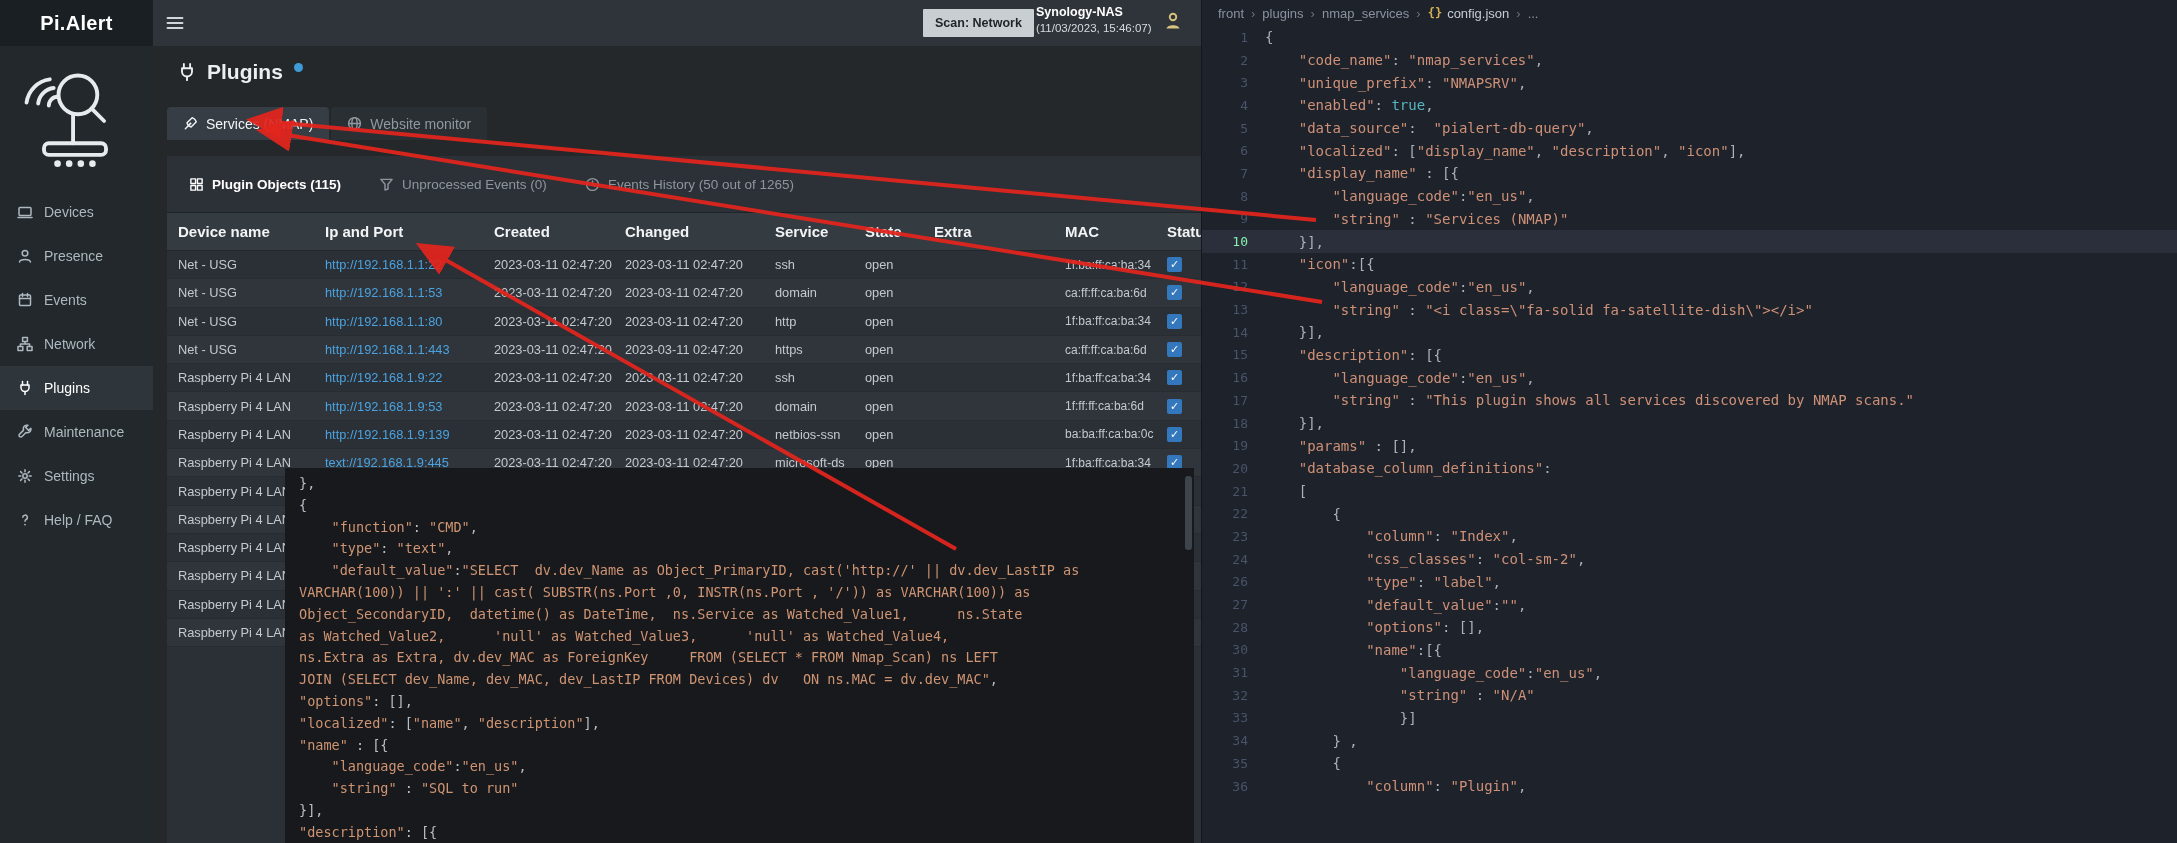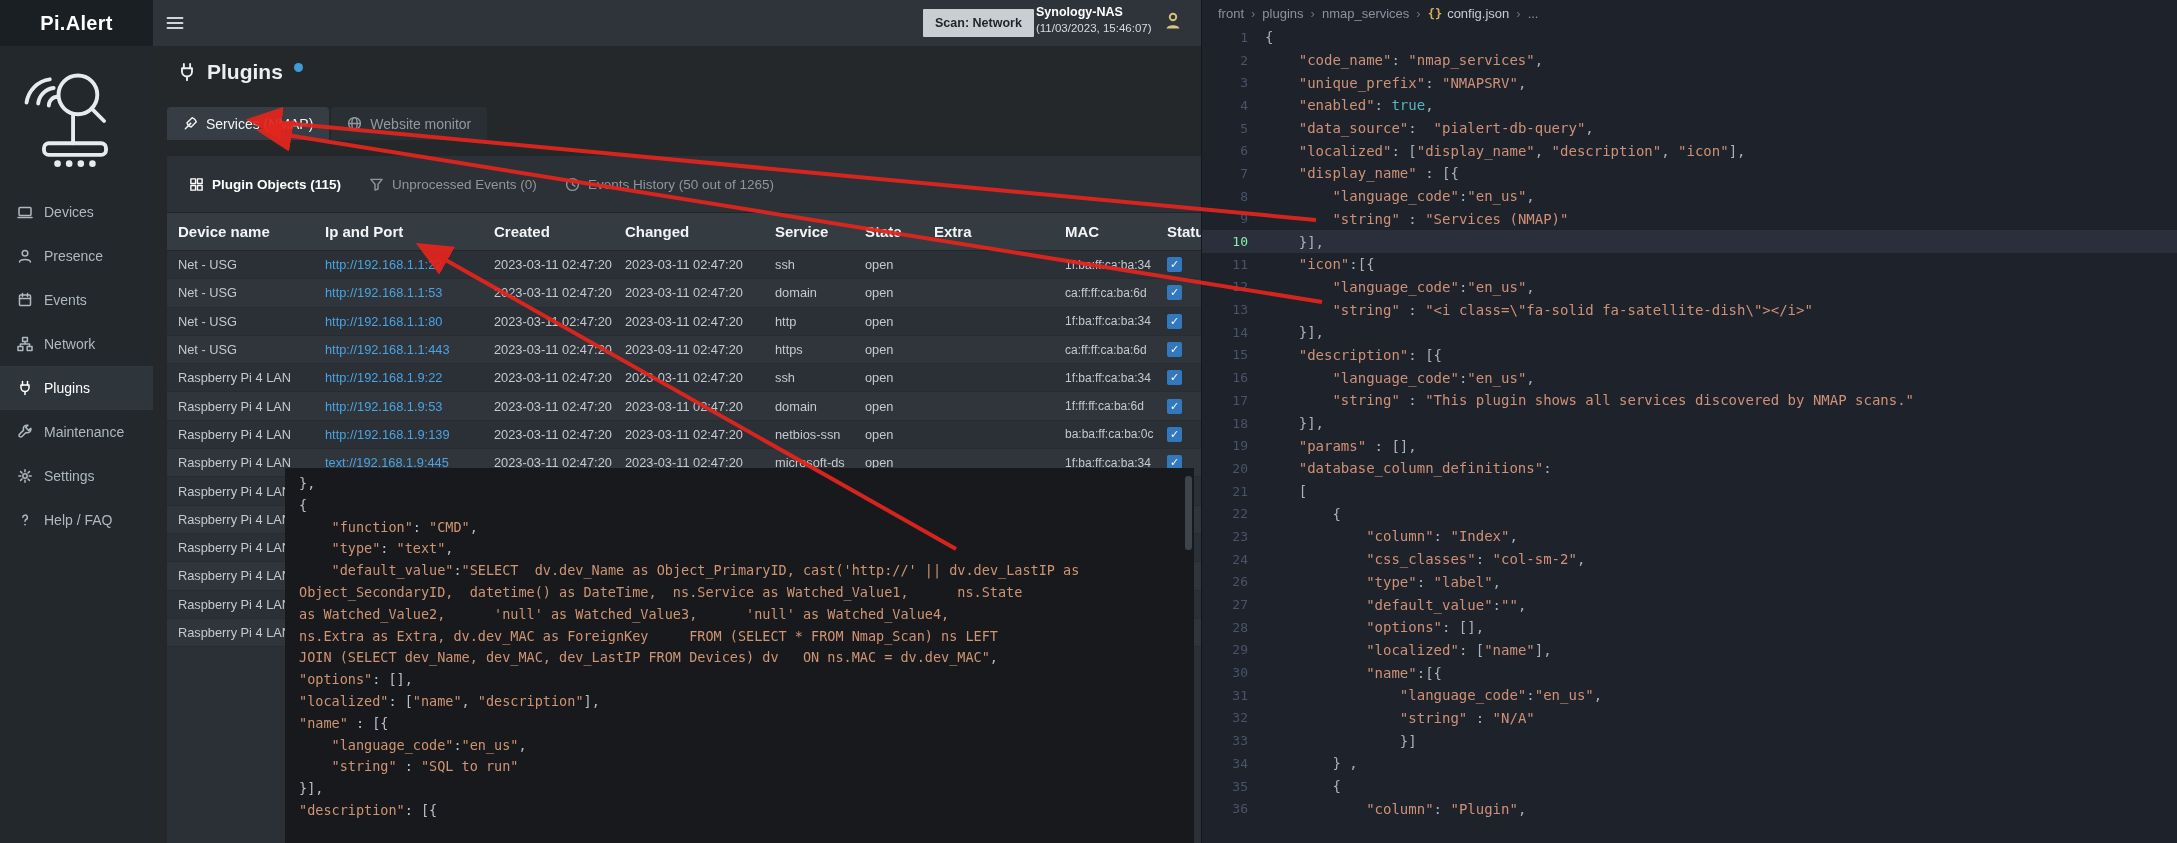--- a/index.html
+++ b/index.html
@@ -29,21 +29,21 @@
   
   .content{position:absolute;left:153px;top:46px;width:1048px;height:797px;background:#24282b;}
   .page-title{position:absolute;left:24px;top:14px;display:flex;align-items:center;gap:10px;
         color:#eceff1;font-size:21px;font-weight:bold;}
   .title-badge{width:9px;height:9px;border-radius:50%;background:#3f9bd8;align-self:flex-start;margin:3px 0 0 1px;}
   .plugin-tabs{position:absolute;left:14px;top:61px;display:flex;gap:2px;}
   .ptab{height:33px;display:flex;align-items:center;gap:8px;padding:0 16px;font-size:14px;color:#9199a0;
         background:#2a2f34;border-radius:4px 4px 0 0;cursor:pointer;}
   .ptab.active{background:#363d44;color:#f2f4f5;}
   .card{position:absolute;left:14px;top:110px;width:1034px;height:687px;background:#2b3036;}
-  .inner-tabs{height:57px;display:flex;align-items:center;gap:28px;padding-left:22px;
+  .inner-tabs{height:57px;display:flex;align-items:center;gap:38px;padding-left:22px;
         border-bottom:1px solid #1f2428;background:#2c3137;box-sizing:border-box;text-align:center;}
   .itab{display:flex;align-items:center;gap:8px;font-size:13.5px;color:#8e969d;cursor:pointer;white-space:nowrap;}
   .itab.active{color:#ffffff;font-weight:bold;}
 
   
   .obj-table{width:1034px;border-collapse:collapse;table-layout:fixed;}
   .obj-table th{height:37px;text-align:left;font-size:15px;color:#f2f4f6;background:#343b41;
         padding:0 0 0 11px;border-bottom:1px solid #23272b;white-space:nowrap;overflow:hidden;font-weight:bold;}
   .obj-table td{height:27.3px;font-size:12.8px;color:#c3c9ce;padding:0 0 0 11px;border-bottom:1px solid #272c31;
         white-space:nowrap;overflow:hidden;}
@@ -58,21 +58,21 @@
         z-index:20;padding:5px 0 0 14px;box-sizing:border-box;overflow:hidden;}
   .ov-line{font-family:"DejaVu Sans Mono",monospace;font-size:13.5px;line-height:21.8px;white-space:pre;color:#b9bfc7;}
   .ov-scroll{position:absolute;right:2px;top:8px;width:7px;height:74px;background:#3e444c;border-radius:3px;cursor:pointer;}
   .tok-str{color:#cf9472;}
   .tok-kw{color:#56b6c2;}
 
   
   .editor{position:absolute;left:1201px;top:0;width:976px;height:843px;background:#1e222a;
         border-left:1px solid #14171d;box-sizing:border-box;}
   .breadcrumb{height:26px;display:flex;align-items:center;gap:7px;padding-left:16px;font-size:13px;color:#8a92a0;}
-  .crumb{display:flex;align-items:flex-end;gap:5px;cursor:pointer;}
+  .crumb{display:flex;align-items:center;gap:5px;cursor:pointer;}
   .crumb.file{color:#c6ccd6;}
   .crumb-sep{color:#6a7280;}
   .json-ic{color:#d8b054;font-family:"DejaVu Sans Mono",monospace;font-size:12px;font-weight:bold;}
   .code{position:absolute;left:0;top:26px;right:0;bottom:0;overflow:hidden;}
   .code-line{display:flex;height:22.7px;align-items:center;}
   .code-line.current{background:rgba(130,150,190,.12);}
   .ln{width:46px;text-align:right;padding-right:17px;flex:none;color:#49546a;
         font-family:"DejaVu Sans Mono",monospace;font-size:13px;}
   .code-line.current .ln{color:#86efac;}
   .lc{font-family:"DejaVu Sans Mono",monospace;font-size:14px;white-space:pre;color:#a9b1bd;}
@@ -452,20 +452,21 @@
     </div>
   </div>
 
   <div class="overlay-panel">
     <div id="overlay-code">
         <div class="ov-line">},</div>
         <div class="ov-line">{</div>
         <div class="ov-line">    <span class="tok-str">"function"</span>: <span class="tok-str">"CMD"</span>,</div>
         <div class="ov-line">    <span class="tok-str">"type"</span>: <span class="tok-str">"text"</span>,</div>
         <div class="ov-line">    <span class="tok-str">"default_value"</span>:<span class="tok-str">"SELECT  dv.dev_Name as Object_PrimaryID, cast('http://' || dv.dev_LastIP as</span></div>
+        <div class="ov-line"><span class="tok-str">VARCHAR(100)) || ':' || cast( SUBSTR(ns.Port ,0, INSTR(ns.Port , '/')) as VARCHAR(100)) as</span></div>
         <div class="ov-line"><span class="tok-str">Object_SecondaryID,  datetime() as DateTime,  ns.Service as Watched_Value1,      ns.State</span></div>
         <div class="ov-line"><span class="tok-str">as Watched_Value2,      'null' as Watched_Value3,      'null' as Watched_Value4,</span></div>
         <div class="ov-line"><span class="tok-str">ns.Extra as Extra, dv.dev_MAC as ForeignKey     FROM (SELECT * FROM Nmap_Scan) ns LEFT</span></div>
         <div class="ov-line"><span class="tok-str">JOIN (SELECT dev_Name, dev_MAC, dev_LastIP FROM Devices) dv   ON ns.MAC = dv.dev_MAC"</span>,</div>
         <div class="ov-line"><span class="tok-str">"options"</span>: [],</div>
         <div class="ov-line"><span class="tok-str">"localized"</span>: [<span class="tok-str">"name"</span>, <span class="tok-str">"description"</span>],</div>
         <div class="ov-line"><span class="tok-str">"name"</span> : [{</div>
         <div class="ov-line">    <span class="tok-str">"language_code"</span>:<span class="tok-str">"en_us"</span>,</div>
         <div class="ov-line">    <span class="tok-str">"string"</span> : <span class="tok-str">"SQL to run"</span></div>
         <div class="ov-line">}],</div>
@@ -600,24 +601,20 @@
         </div>
         <div class="code-line">
           <span class="ln">27</span>
           <span class="lc">            <span class="tok-str">"default_value"</span>:<span class="tok-str">""</span>,</span>
         </div>
         <div class="code-line">
           <span class="ln">28</span>
           <span class="lc">            <span class="tok-str">"options"</span>: [],</span>
         </div>
         <div class="code-line">
-          <span class="ln">29</span>
-          <span class="lc">            <span class="tok-str">"localized"</span>: [<span class="tok-str">"name"</span>],</span>
-        </div>
-        <div class="code-line">
           <span class="ln">30</span>
           <span class="lc">            <span class="tok-str">"name"</span>:[{</span>
         </div>
         <div class="code-line">
           <span class="ln">31</span>
           <span class="lc">                <span class="tok-str">"language_code"</span>:<span class="tok-str">"en_us"</span>,</span>
         </div>
         <div class="code-line">
           <span class="ln">32</span>
           <span class="lc">                <span class="tok-str">"string"</span> : <span class="tok-str">"N/A"</span></span>

